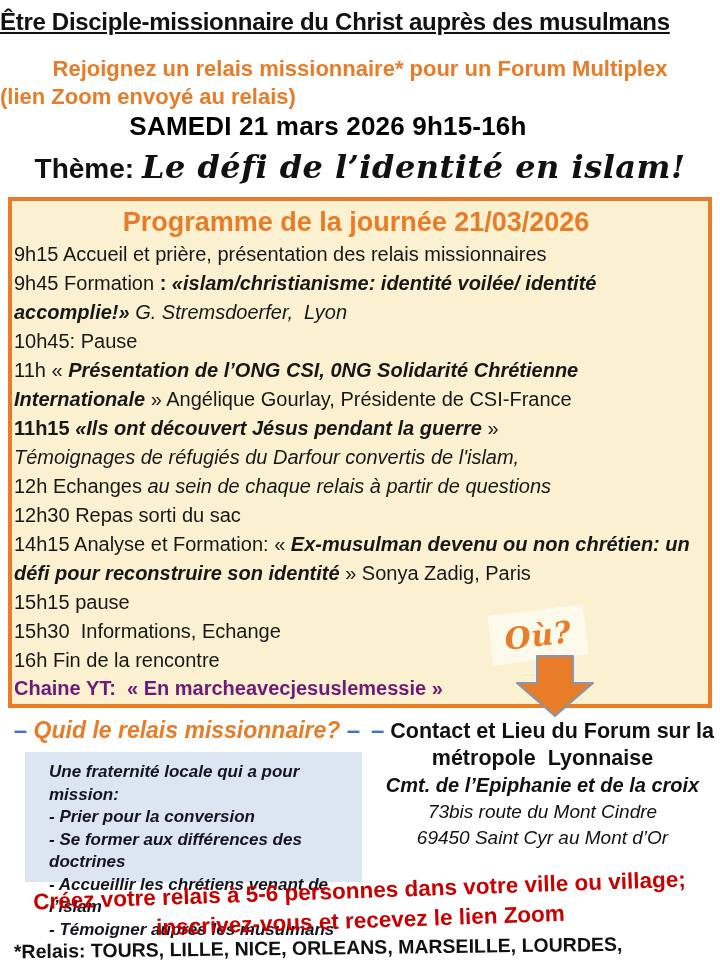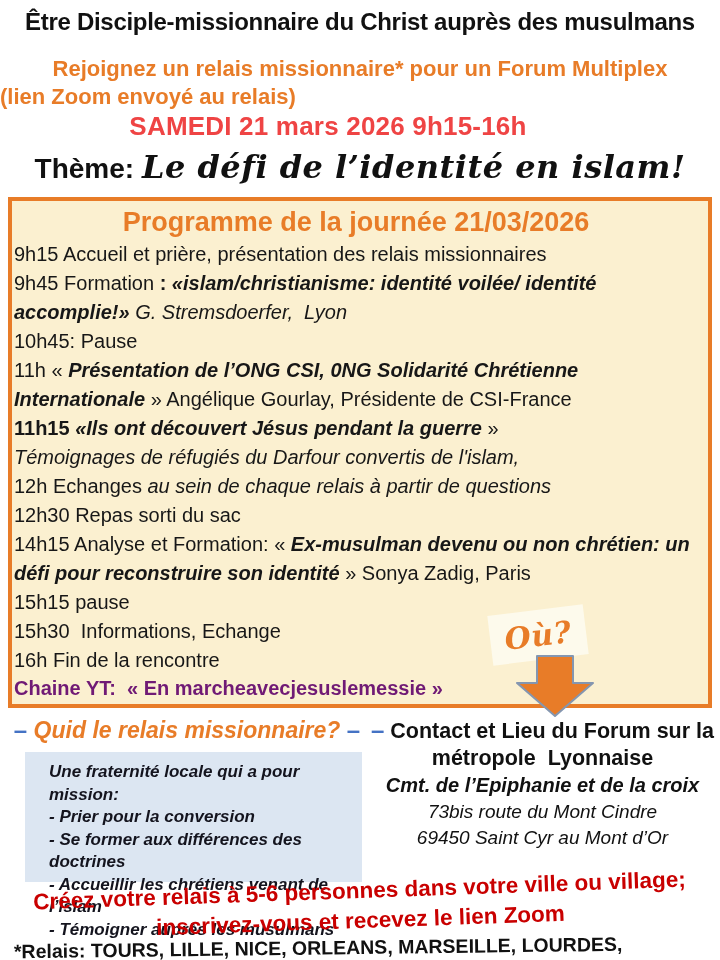--- a/index.html
+++ b/index.html
@@ -1,28 +1,28 @@
 <!DOCTYPE html>
 <html><head>
 <meta charset="utf-8">
 <style>
   * { margin:0; padding:0; box-sizing:border-box; }
   html,body { width:720px; height:960px; background:#ffffff; overflow:hidden;
               font-family:"Liberation Sans", sans-serif; color:#111; }
   .page { position:relative; width:720px; height:960px; background:#fff; }
 
   
-  .main-title { position:absolute; top:8px; left:0; width:720px; text-align:center;
-                font-size:24px; font-weight:700; letter-spacing:-0.3px; color:#111; }
+  .main-title { position:absolute; top:8px; left:0; width:720px; 
+                font-size:24px; font-weight:700; letter-spacing:-0.3px; color:#111;text-decoration:underline; }
   .sub1 { position:absolute; top:56px;  left:0; width:720px; text-align:center;
           font-size:22px; font-weight:700; color:#e87c28; }
   .sub2 { position:absolute; top:84px;  left:0; width:720px; text-align:left;
           font-size:22px; font-weight:700; color:#e87c28; }
   .date-line { position:absolute; top:111px; left:0; width:656px; text-align:center;
-          font-size:26px; font-weight:700; color:#ef4444; letter-spacing:0.2px; }
+          font-size:26px; font-weight:700; color:#000000; letter-spacing:0.2px; }
   .theme { position:absolute; top:148px; left:0; width:720px; text-align:center;
            font-size:28px; font-weight:700; color:#111; white-space:pre-wrap; }
   .script { font-family:"DejaVu Serif", serif; font-style:italic; font-weight:700;
             font-size:32px; letter-spacing:0.5px; }
 
   
   .program-box { position:absolute; left:8px; top:197px; width:704px; height:511px;
                  background:#fbf0d0; border:4px solid #e87c28; padding:3px 10px 0 2px; }
   .program-header { text-align:center; color:#e87c28; font-weight:700; font-size:27px;
                     line-height:36px; }

